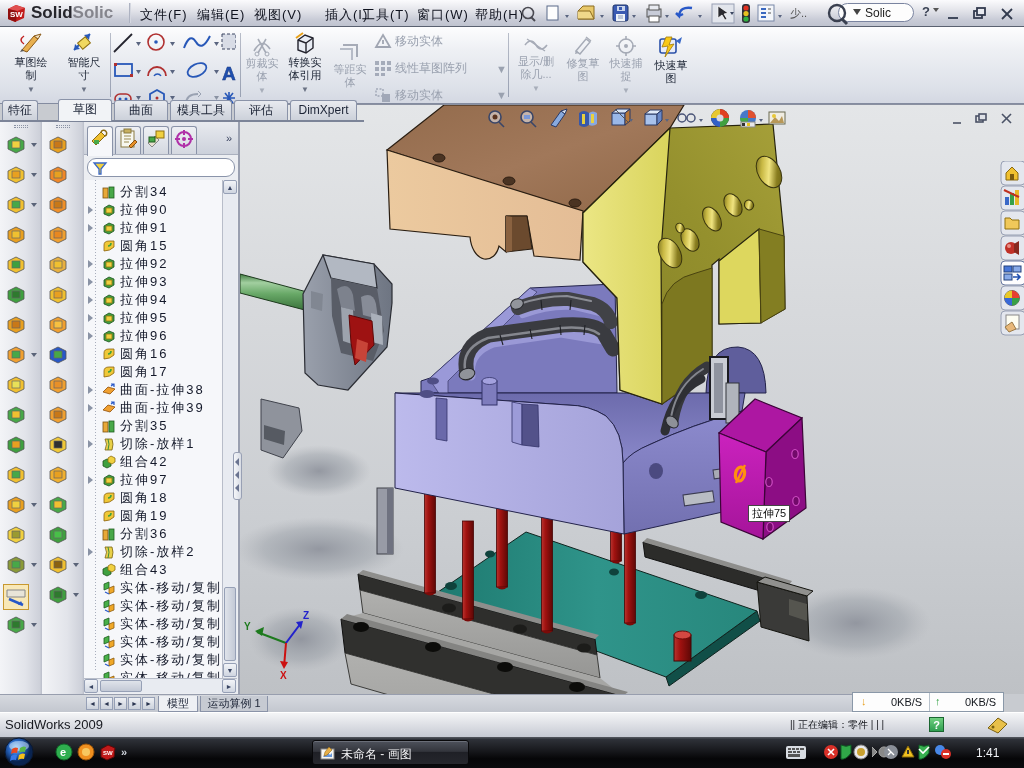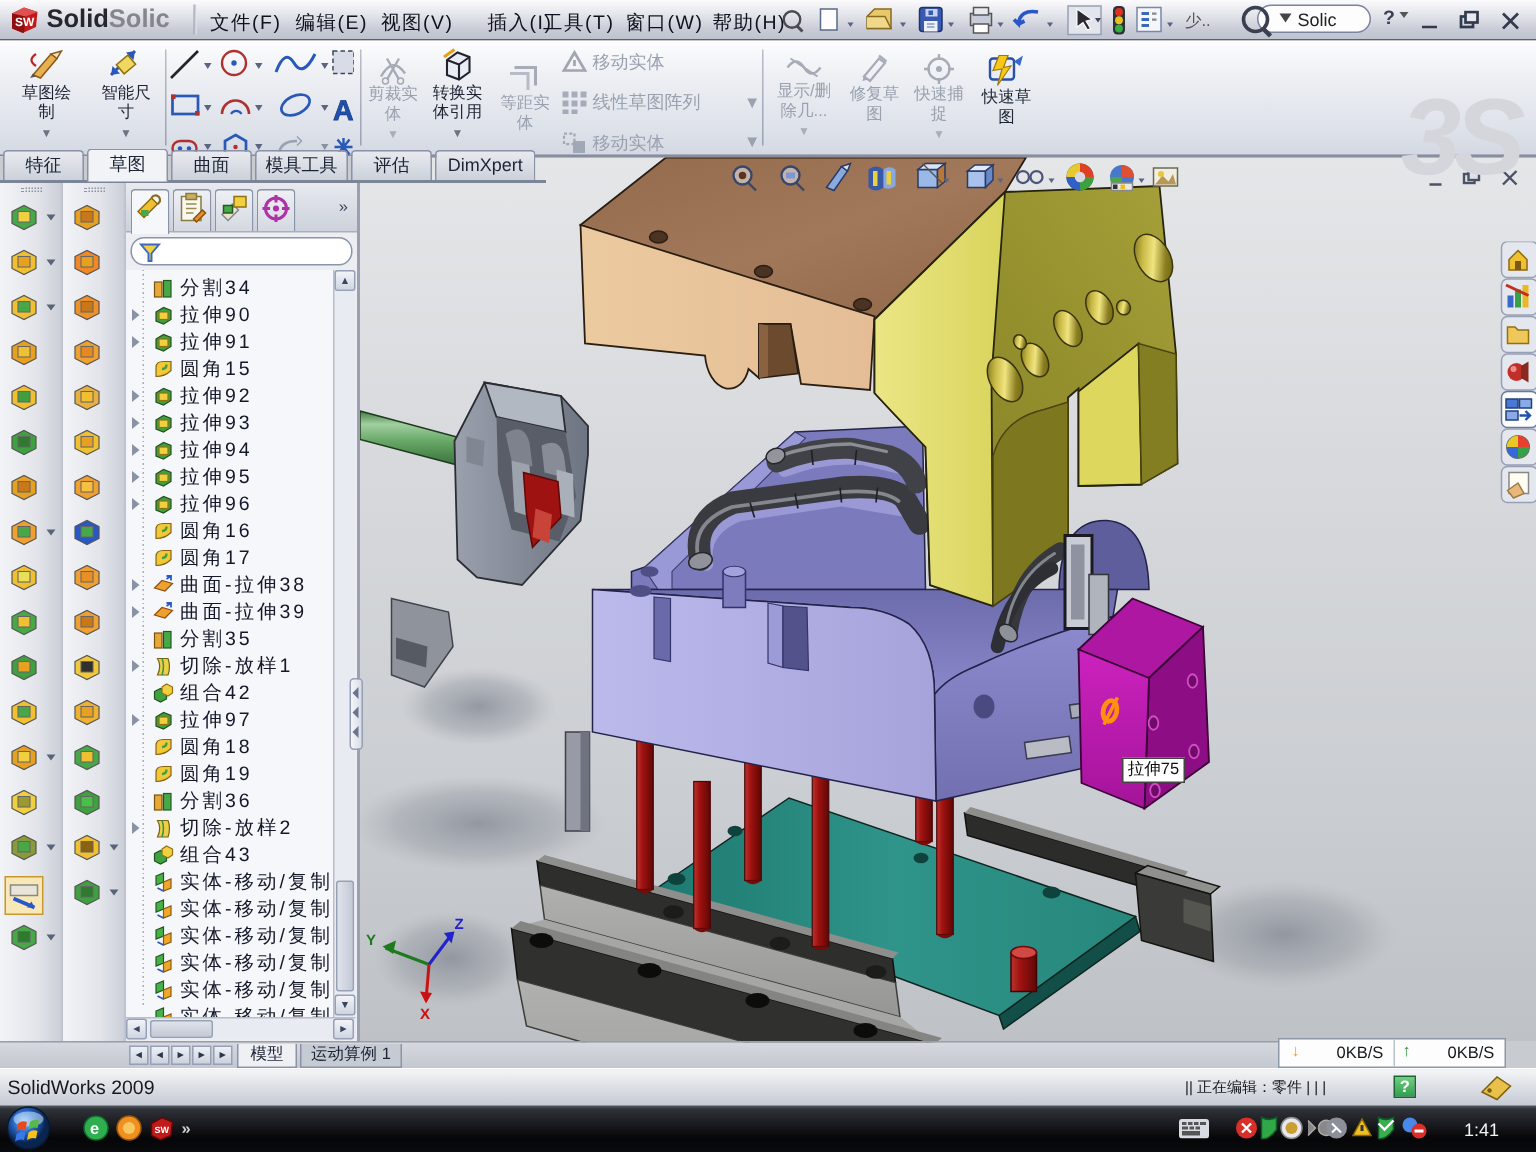--- a/index.html
+++ b/index.html
@@ -649,25 +649,24 @@
 快速捕<br>捉<br><span class="dd" style="color:#a8aeba">▼</span></div>
 
 <div class="cbtn" style="left:649px;top:8px;width:44px">
 <svg width="26" height="24" viewBox="0 0 26 24" style="margin:0 auto;display:block">
           <rect x="2" y="4" width="16" height="14" rx="2" fill="#e8ecf8" stroke="#2a50a8" stroke-width="1.6"></rect>
           <path d="M8,2 L4,12 L10,11 L7,22 L16,9 L11,10 L14,2 Z" fill="#f8c818" stroke="#a07808" stroke-width=".8"></path>
           <path d="M18,6 L24,2 L22,9 Z" fill="#3868c8"></path>
         </svg>
 快速草<br>图</div>
 
-<div id="watermark">3S</div>
 </div>
 
 <div id="tabrow">
-  <div class="tab" style="left:2px;width:54px">特征</div>
+  <div class="tab" style="left:2px;width:36px">特征</div>
   <div class="tab active" style="left:58px;width:54px">草图</div>
   <div class="tab" style="left:114px;width:54px">曲面</div>
   <div class="tab" style="left:170px;width:62px">模具工具</div>
   <div class="tab" style="left:234px;width:54px">评估</div>
   <div class="tab" style="left:290px;width:67px">DimXpert</div>
 </div>
 <div id="tabline"></div>
 <div style="position:absolute;left:233px;top:452px;width:9px;height:48px;background:linear-gradient(90deg,#f4f6f9,#d8dce4);border:1px solid #98a0b4;border-radius:3px;z-index:5">
       <div style="margin:5px 1px;width:0;height:0;border-top:4px solid transparent;border-bottom:4px solid transparent;border-right:4px solid #6a7490"></div>
       <div style="margin:5px 1px;width:0;height:0;border-top:4px solid transparent;border-bottom:4px solid transparent;border-right:4px solid #6a7490"></div>
@@ -1131,20 +1130,28 @@
 <circle cx="9" cy="9" r="8" fill="#2fae4f" stroke="#0f6a28"></circle>
         <text x="5" y="13" font-size="11" fill="#fff" font-weight="bold">e</text>
 <circle cx="31" cy="9" r="8" fill="#f09020" stroke="#9a5408"></circle>
         <circle cx="31" cy="9" r="4" fill="#f8c860"></circle>
 <g transform="translate(44,1)">
           <polygon points="2,5 9,1 16,4 15,13 8,16 2,13" fill="#c11a1a" stroke="#5e0808"></polygon>
           <text x="4" y="11" font-size="6" font-weight="bold" fill="#fff">SW</text>
         </g>
 <text x="66" y="13" font-size="11" fill="#cfd4dc" font-weight="bold">»</text>
 </svg>
+<div class="taskbtn" style="left:312px;width:157px;background:linear-gradient(180deg,#4e525c 0%,#33353c 45%,#1f2026 50%,#26272d 100%);border:1px solid #08080a;box-shadow:inset 0 1px 0 #6a6e78">
+<svg style="position:absolute;left:7px;top:5px" width="15" height="15" viewBox="0 0 15 15">
+          <rect x="1" y="3" width="13" height="10" fill="#f8f8f4" stroke="#888"></rect>
+          <path d="M3,11 L7,5 L10,9 L12,7 L12,11 Z" fill="#6a98d8"></path>
+          <path d="M9,1 l3,3 -5,5 -3,1 1,-4 Z" fill="#e8b048" stroke="#946a18" stroke-width=".6"></path>
+        </svg>
+<span style="position:absolute;left:28px;top:5px">未命名 - 画图</span>
+      </div>
 <svg style="position:absolute;left:786px;top:9px" width="20" height="13" viewBox="0 0 20 13">
         <rect x="0" y="0" width="20" height="13" rx="2" fill="#d8dce2"></rect>
         <g fill="#555">
           <rect x="2" y="2" width="3" height="2"></rect>
           <rect x="6" y="2" width="3" height="2"></rect>
           <rect x="10" y="2" width="3" height="2"></rect>
           <rect x="14" y="2" width="4" height="2"></rect>
           <rect x="2" y="5" width="4" height="2"></rect>
           <rect x="7" y="5" width="3" height="2"></rect>
           <rect x="11" y="5" width="3" height="2"></rect>

